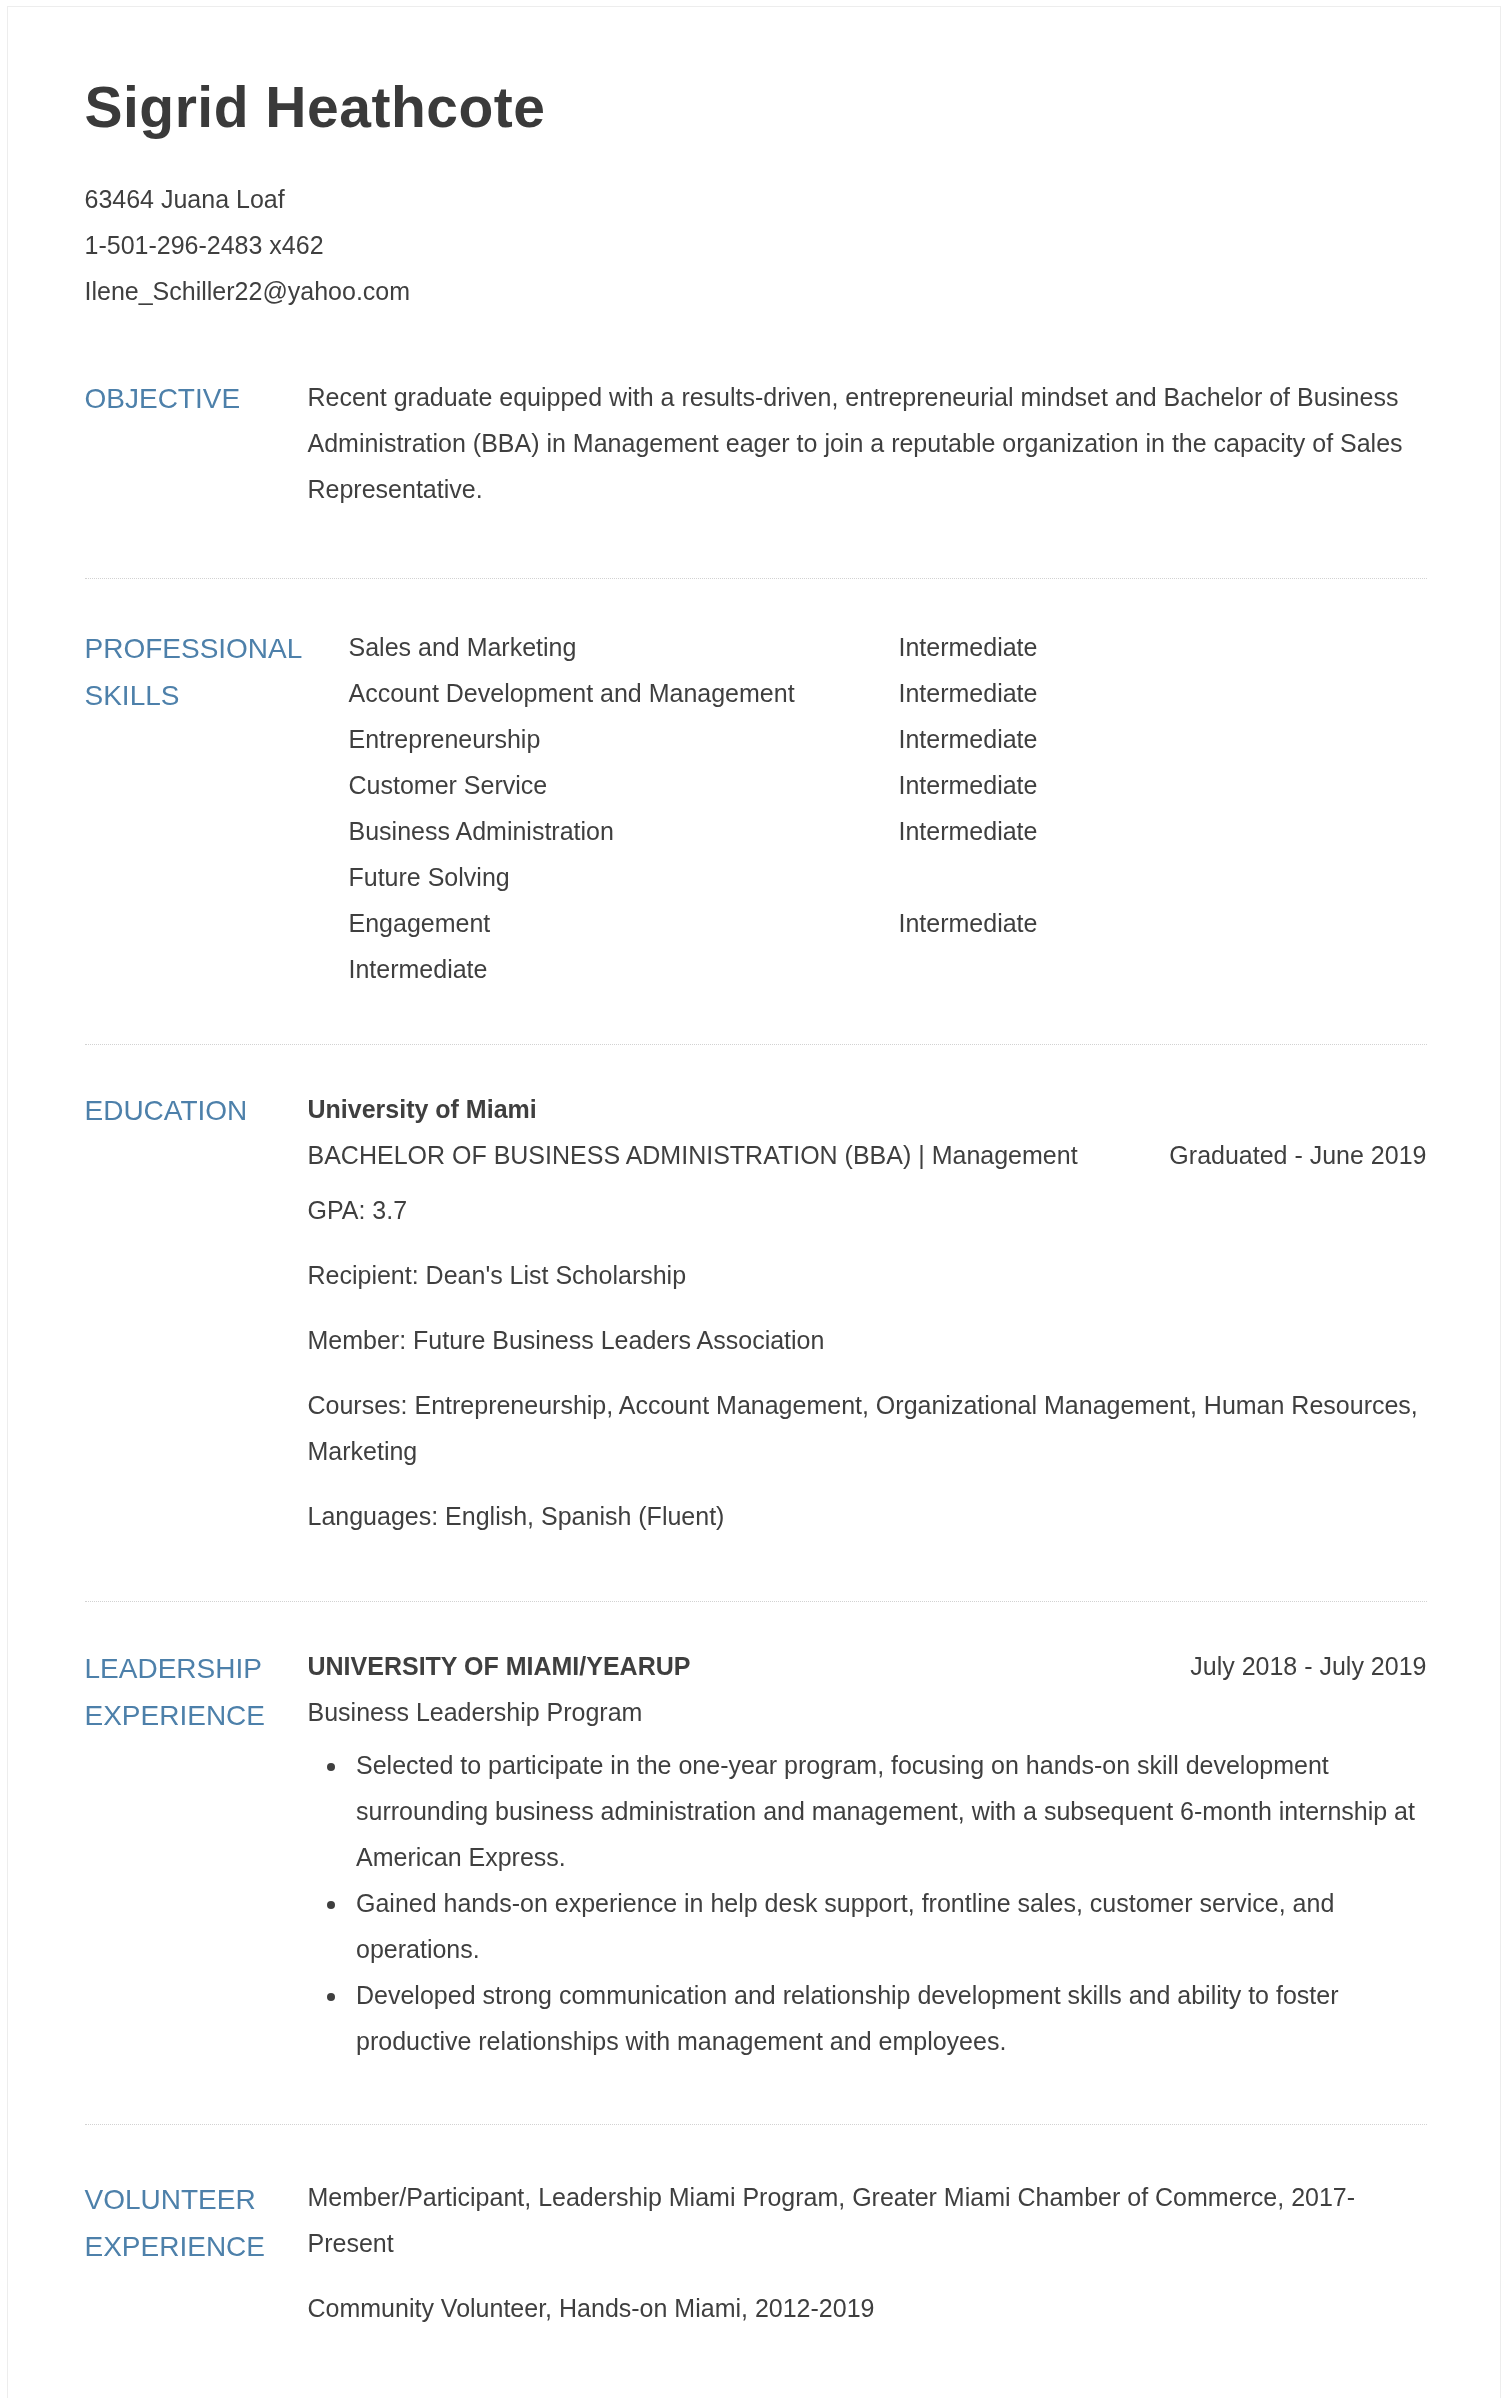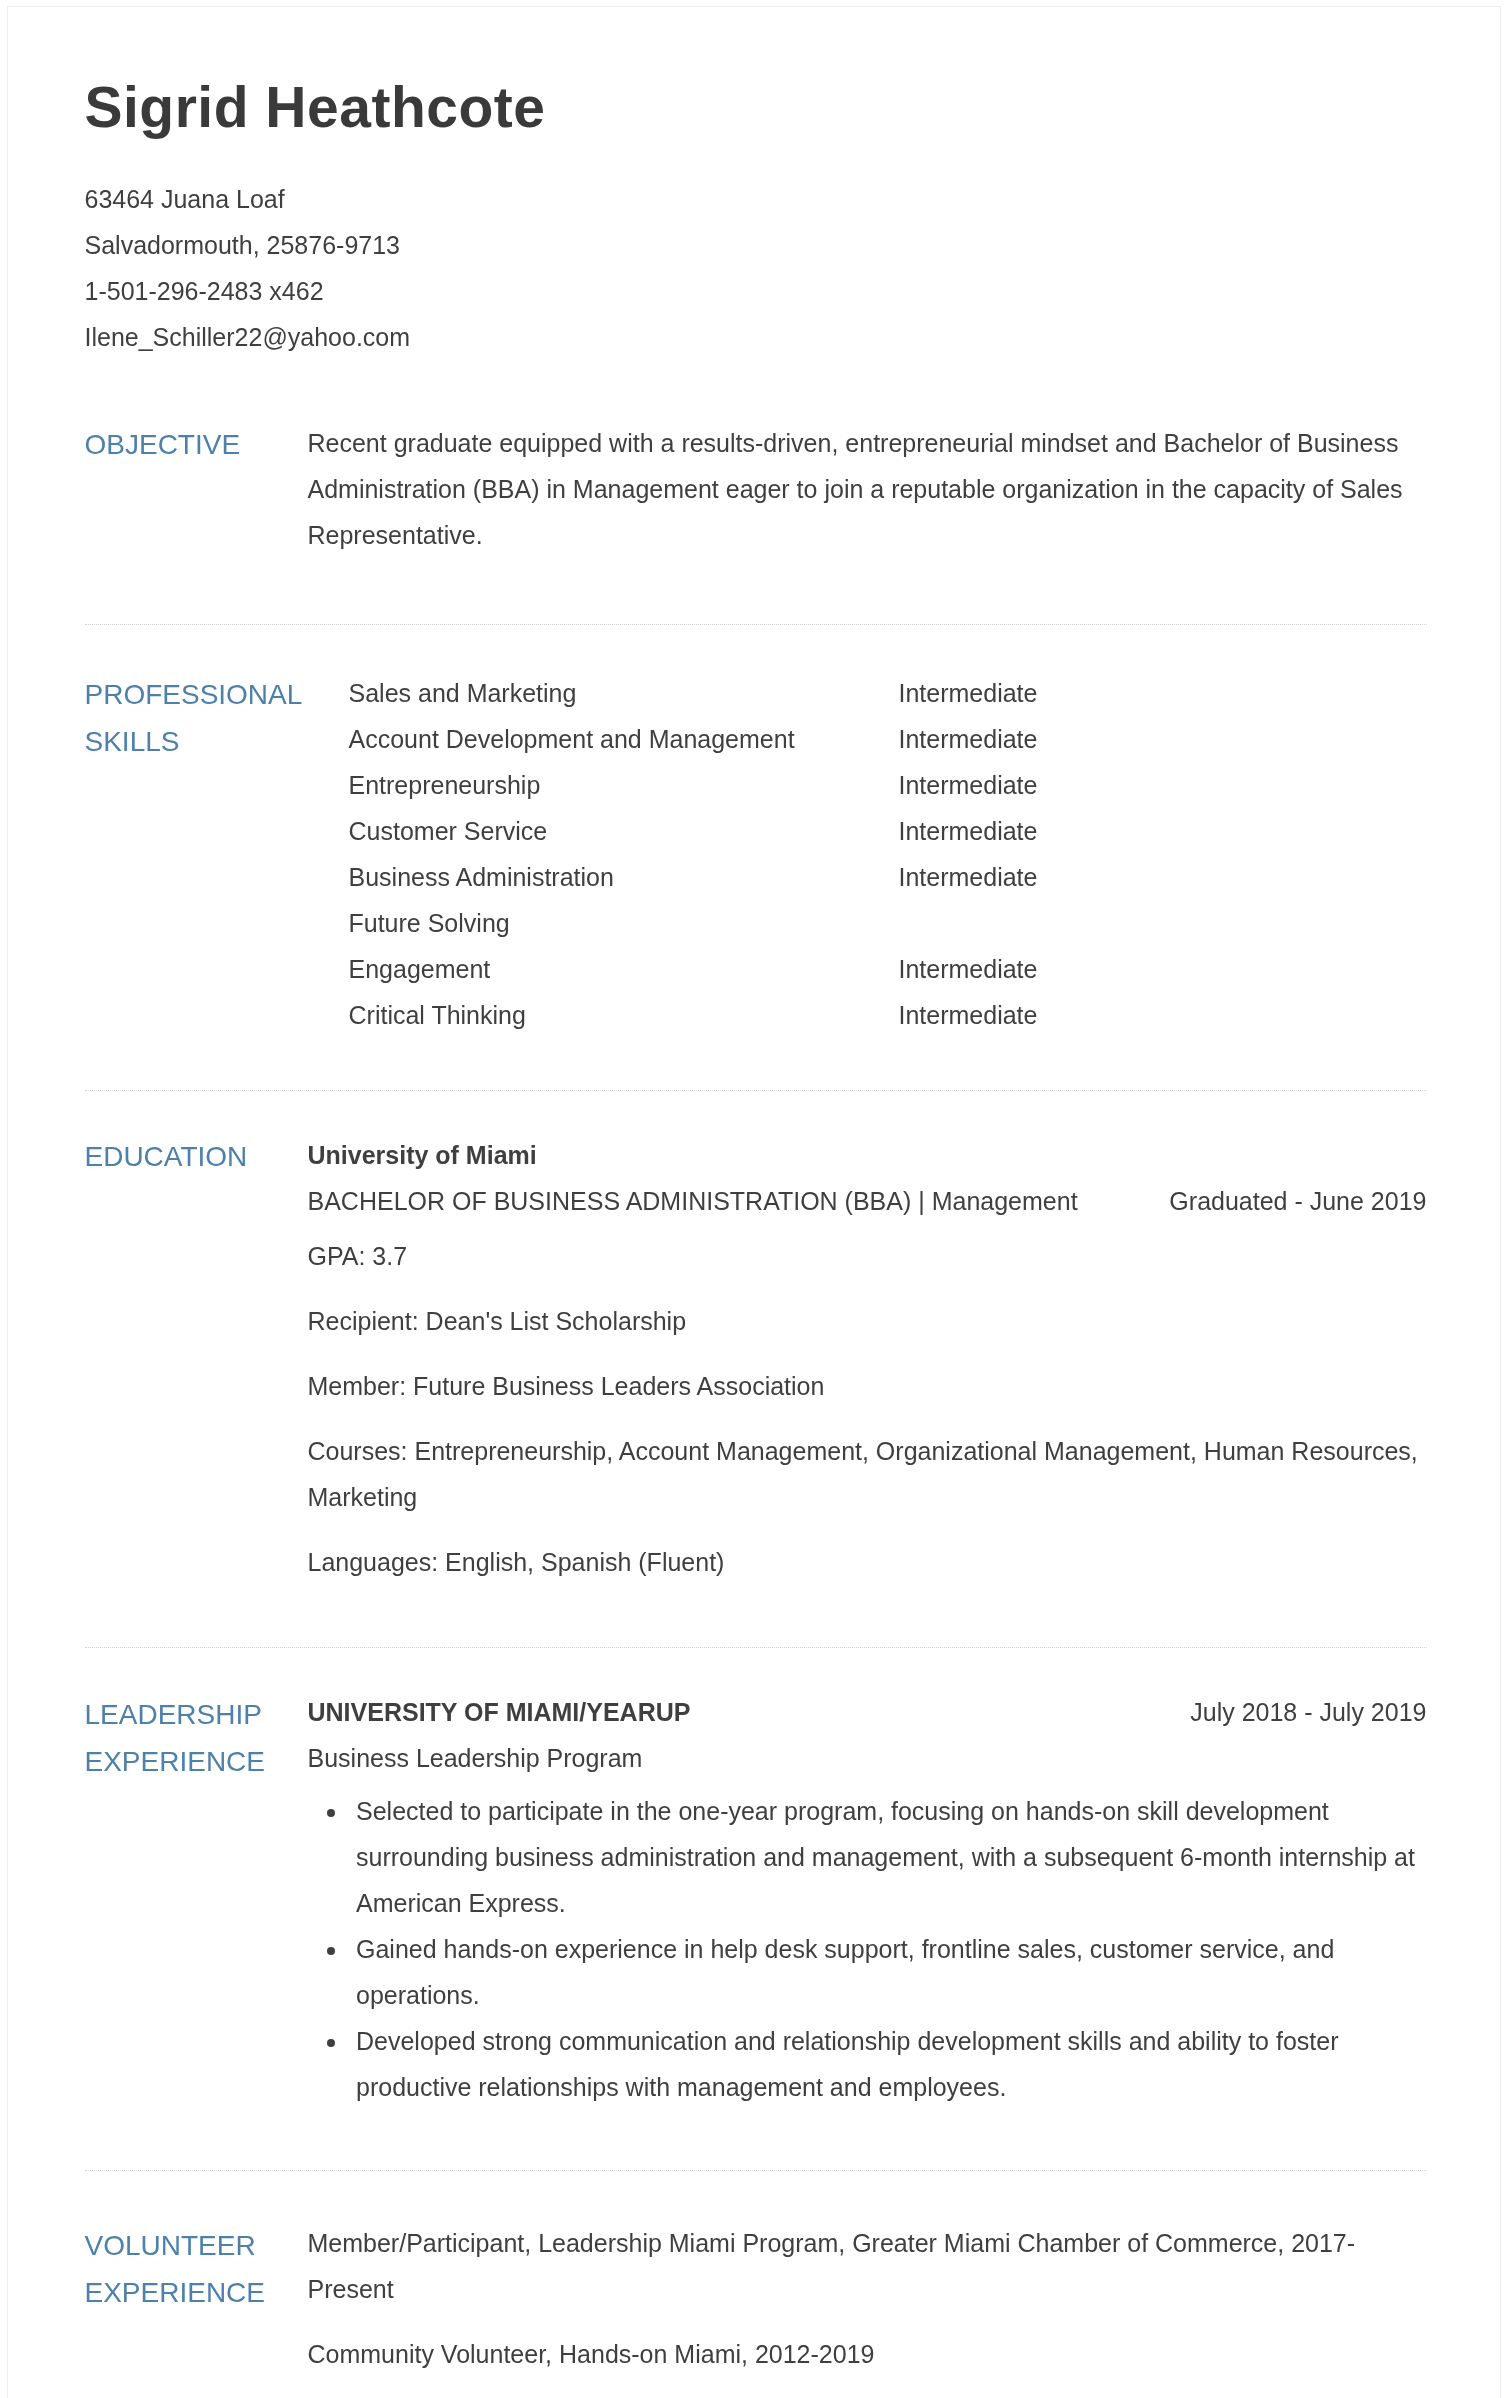--- a/index.html
+++ b/index.html
@@ -95,21 +95,20 @@
 </style>
 </head>
 <body>
 
 <div class="page">
 
   <header>
     <h1 class="name">Sigrid Heathcote</h1>
     <div class="contact">
       <div class="contact-line">63464 Juana Loaf</div>
-      <div class="contact-line">Salvadormouth, 25876-9713</div>
       <div class="contact-line">1-501-296-2483 x462</div>
       <div class="contact-line">Ilene_Schiller22@yahoo.com</div>
     </div>
   </header>
 
   <section class="section sec-objective">
     <div class="section-label">OBJECTIVE</div>
     <div class="section-content">
       <p>Recent graduate equipped with a results-driven, entrepreneurial mindset and Bachelor of Business Administration (BBA) in Management eager to join a reputable organization in the capacity of Sales Representative.</p>
     </div>
@@ -145,21 +144,20 @@
           <span>Intermediate</span>
         </div>
         <div class="skill-row">
           <span>Future Solving</span>
         </div>
         <div class="skill-row">
           <span>Engagement</span>
           <span>Intermediate</span>
         </div>
         <div class="skill-row">
-          <span>Critical Thinking</span>
           <span>Intermediate</span>
         </div>
       </div>
     </div>
   </section>
 
   <hr class="divider">
 
   <section class="section sec-education">
     <div class="section-label">EDUCATION</div>

